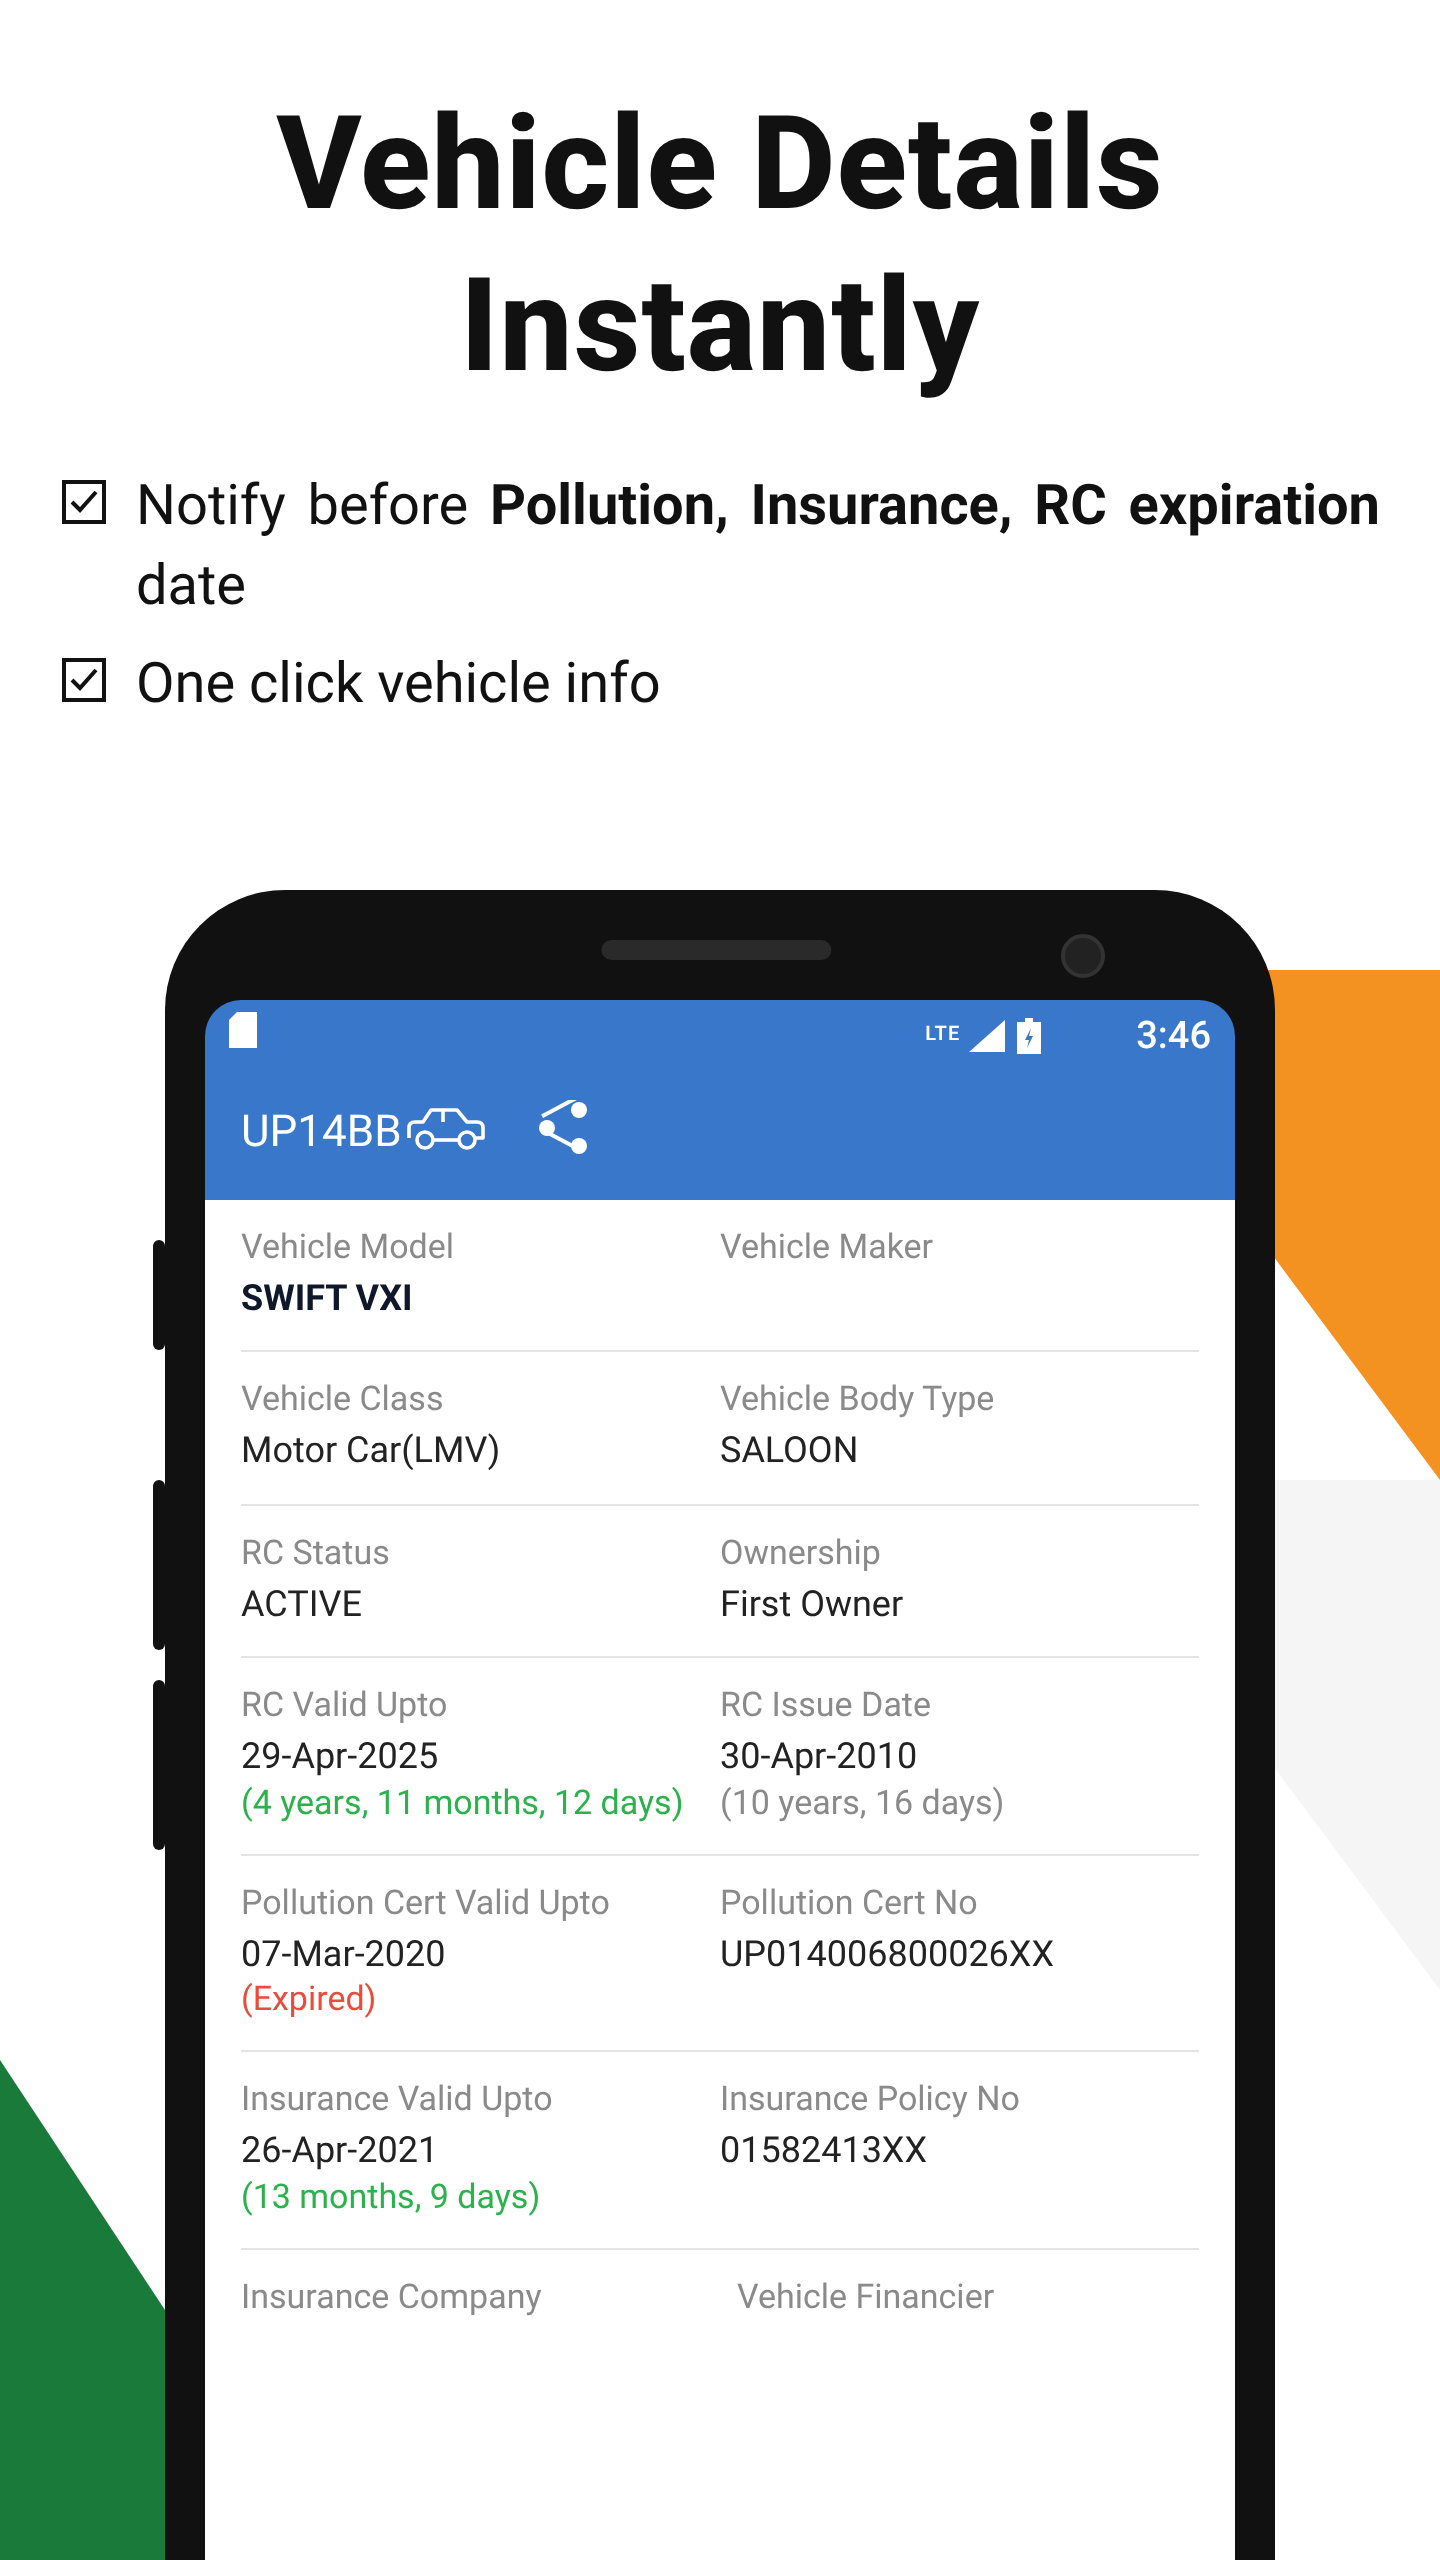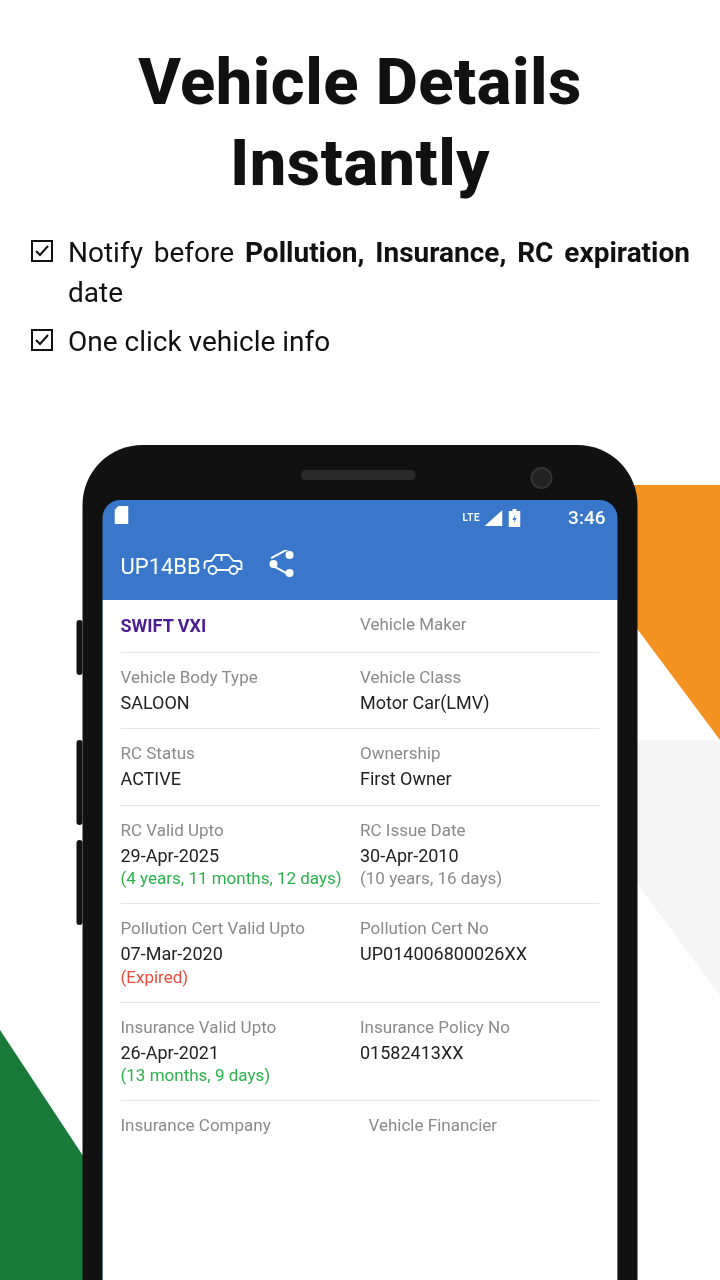--- a/index.html
+++ b/index.html
@@ -159,21 +159,21 @@
   .cell .label {
     color: #8a8a8a;
     font-size: 17px;
     margin-bottom: 4px;
   }
   .cell .value {
     color: #222;
     font-size: 18px;
     line-height: 1.3;
   }
-  .cell .value.bold { font-weight: 700; color: #4c1d95; }
+  .cell .value.bold { font-weight: 700; color: #0f172a; }
   .cell .note {
     font-size: 17px;
     line-height: 1.3;
   }
   .green { color: #2bb24c; }
   .gray { color: #8a8a8a; }
   .red { color: #e74c3c; }
 </style>
 </head>
 <body>
@@ -261,34 +261,35 @@
             <rect x="3" y="7" width="20" height="2" transform="rotate(-28 3 9)"></rect>
             <rect x="3" y="14" width="20" height="2" transform="rotate(28 3 14)"></rect>
           </svg>
         </span>
       </span>
     </div>
 
     <div class="content" id="details-container">
         <div class="row">
           <div class="cell">
+            <div class="label">Vehicle Model</div>
             <div class="value bold">SWIFT VXI</div>
           </div>
           <div class="cell">
             <div class="label">Vehicle Maker</div>
           </div>
         </div>
         <div class="row">
+          <div class="cell">
+            <div class="label">Vehicle Class</div>
+            <div class="value">Motor Car(LMV)</div>
+          </div>
           <div class="cell">
             <div class="label">Vehicle Body Type</div>
             <div class="value">SALOON</div>
-          </div>
-          <div class="cell">
-            <div class="label">Vehicle Class</div>
-            <div class="value">Motor Car(LMV)</div>
           </div>
         </div>
         <div class="row">
           <div class="cell">
             <div class="label">RC Status</div>
             <div class="value green">ACTIVE</div>
           </div>
           <div class="cell">
             <div class="label">Ownership</div>
             <div class="value">First Owner</div>

